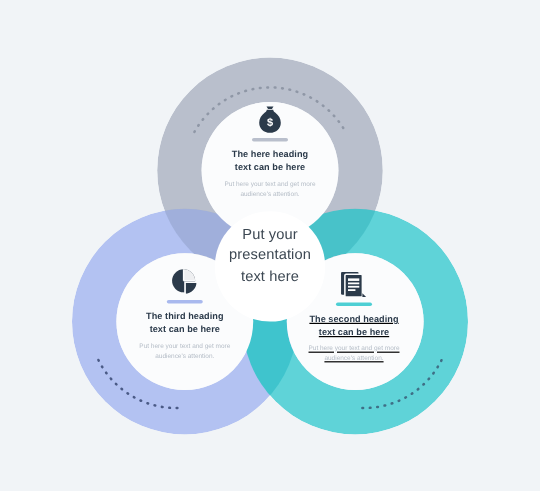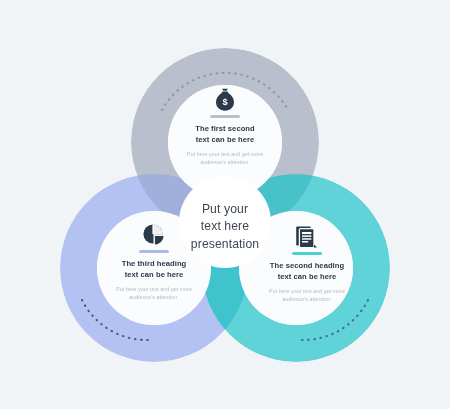--- a/index.html
+++ b/index.html
@@ -60,27 +60,27 @@
   .panel .body {
     font-size: 5.4px;
     line-height: 1.5;
     color: #b4bcc6;
     margin: 0;
     padding: 0 14px;
   }
 
   #panel-first  { left: 166px; top: 86px; }
   #panel-third  { left:  95px; top: 221px; }
-  #panel-second { left: 248px; top: 223px; }
+  #panel-second { left: 236px; top: 223px; text-decoration: underline; }
 
   
   #center-label {
     position: absolute;
     left: 175px;
-    top: 201px;
+    top: 187px;
     width: 100px;
     text-align: center;
     font-size: 12.2px;
     line-height: 1.42;
     color: #3d4853;
     letter-spacing: .1px;
   }
 </style>
 </head>
 <body>
@@ -143,21 +143,21 @@
       <svg width="22" height="24" viewBox="0 0 22 24">
         <path d="M8.1 0.8 h5.8 l-1.3 2.0 h-3.2 z" fill="#2b3a4a"></path>
         <path d="M8.3 3.4 h5.4 c0 1.1 0.6 1.6 1.6 2.4 C18.2 8 20 10.9 20 14.3
                  c0 5.0 -3.8 8.4 -9 8.4 s-9 -3.4 -9 -8.4 C2 10.9 3.8 8 6.7 5.8
                  C7.7 5.0 8.3 4.5 8.3 3.4 z" fill="#2b3a4a"></path>
         <text x="11" y="17.4" font-family="'Liberation Sans',sans-serif" font-size="9.2" font-weight="bold" fill="#ffffff" text-anchor="middle">$</text>
       </svg>
     </div>
     <div class="divider" style="background:#b9bfcc"></div>
     <p class="heading">
-      <span>The first second</span><br>
+      <span>The here heading</span><br>
       <span>text can be here</span>
     </p>
     <p class="body">Put here your text and get more audience's attention.</p>
   </div>
 
   <div class="panel" id="panel-third">
     <div class="icon-wrap">
       <svg width="24" height="24" viewBox="0 0 24 24">
         <circle cx="11" cy="11" r="9.6" fill="#2b3a4a"></circle>
         <path d="M11 11 L11 1.4 A9.6 9.6 0 0 1 20.6 11 z" fill="#ffffff" opacity="0.92"></path>
@@ -190,17 +190,17 @@
     <div class="divider" style="background:#4ecfd4"></div>
     <p class="heading">
       <span>The second heading</span><br>
       <span>text can be here</span>
     </p>
     <p class="body">Put here your text and get more audience's attention.</p>
   </div>
 
   <div id="center-label">
     <div>Put your</div>
+    <div>presentation</div>
     <div>text here</div>
-    <div>presentation</div>
   </div>
 
 </div>
 
 </body></html>

